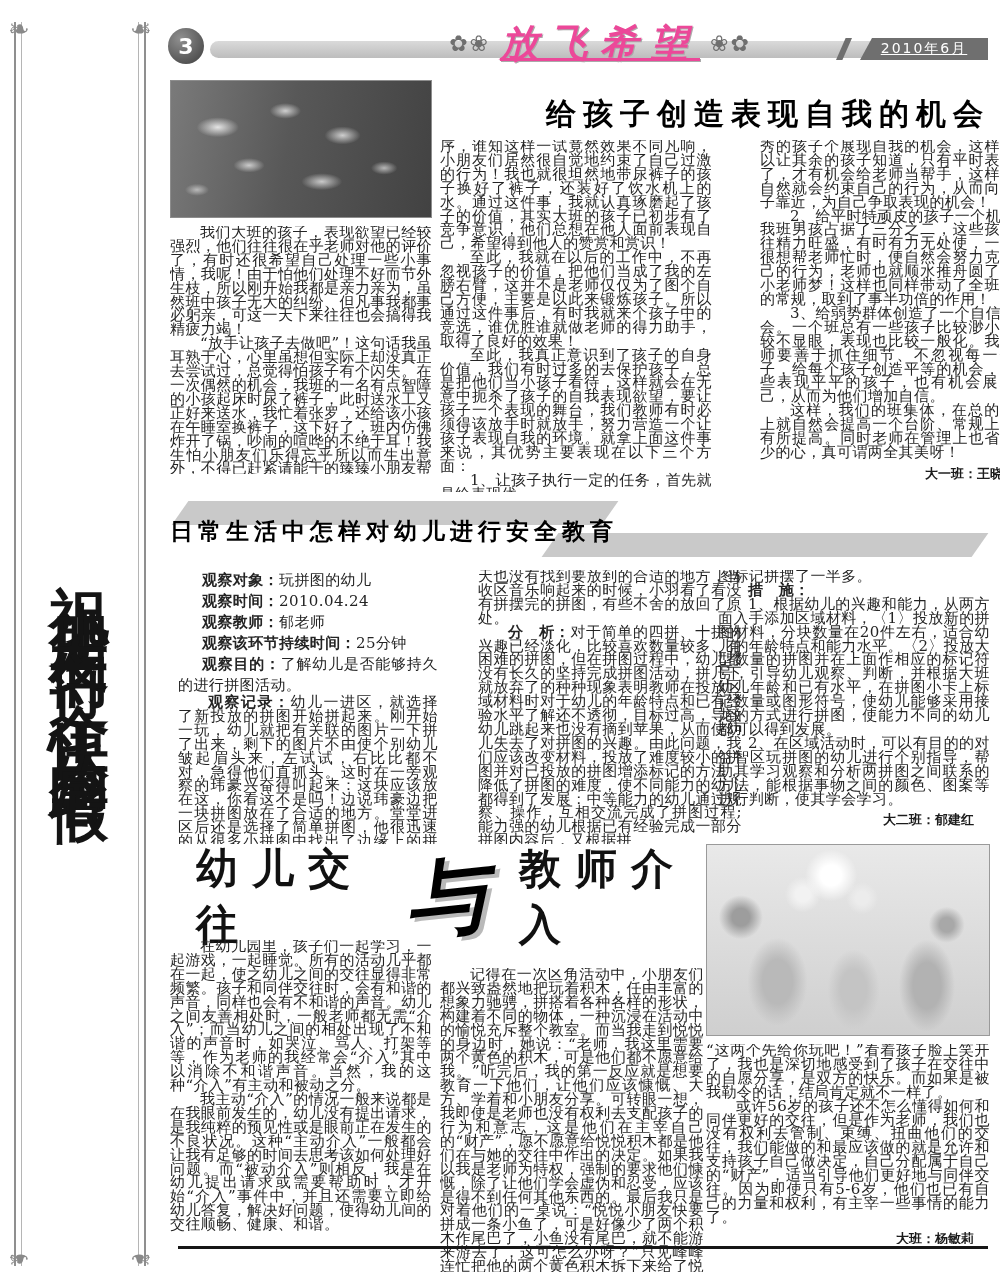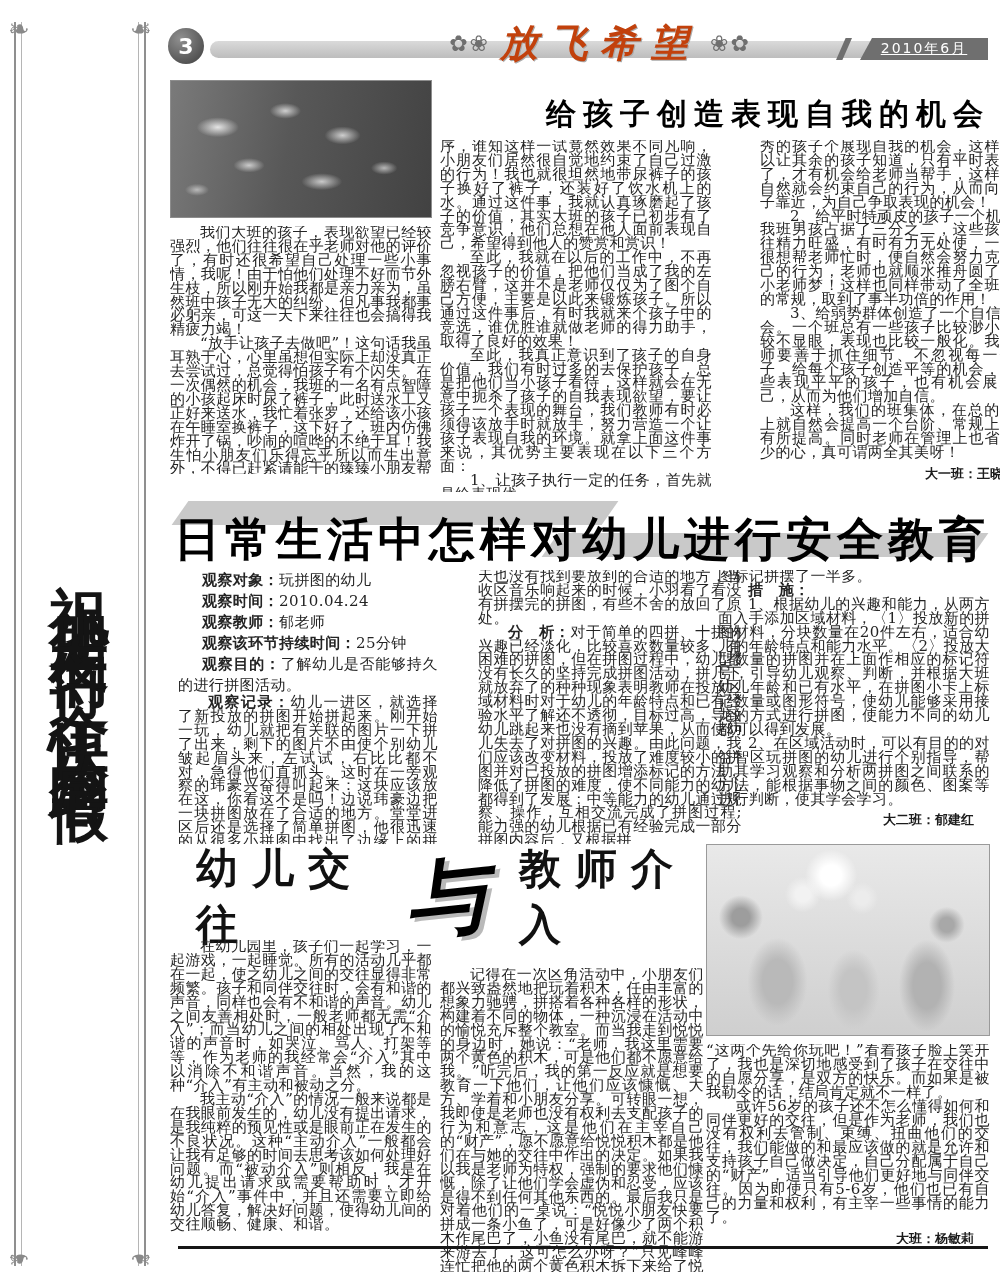--- a/index.html
+++ b/index.html
@@ -26,22 +26,22 @@
 
   
   .page-num { position:absolute; left:168px; top:28px; width:36px; height:36px;
             border-radius:50%; background:radial-gradient(circle at 35% 30%, #909090, #3d3d3d);
             color:#fff; font:bold 22px "DejaVu Sans", sans-serif;
             display:flex; align-items:center; justify-content:center; }
   .header-bar { position:absolute; left:210px; top:41px; width:778px; height:17px;
             background:linear-gradient(#dadada,#bdbdbd); border-radius:9px 0 0 9px; }
   .masthead-wrap { position:absolute; left:400px; top:20px; width:400px; height:46px;
             display:flex; align-items:center; justify-content:center; gap:10px; }
-  .masthead { font:bold italic 38px "DejaVu Serif", serif; letter-spacing:12px; color:#c2410c;
-            text-shadow:1px 1px 0 #aaa; white-space:nowrap; }
+  .masthead { font:bold italic 38px "DejaVu Serif", serif; letter-spacing:12px; color:#ec4899;
+            text-shadow:1px 1px 0 #aaa; white-space:nowrap;text-decoration:underline; }
   .flower { color:#6f6f6f; font-size:22px; letter-spacing:2px; }
   .date-slash { position:absolute; right:148px; top:38px; width:16px; height:22px;
             background:#6f6f6f; clip-path:polygon(60% 0, 100% 0, 40% 100%, 0 100%); }
   .date-tab { position:absolute; right:12px; top:38px; width:128px; height:22px;
             background:#6f6f6f; color:#fff; font:14px "DejaVu Sans", sans-serif;
             display:flex; align-items:center; justify-content:center; letter-spacing:2px;
             clip-path:polygon(12px 0, 100% 0, 100% 100%, 0 100%);text-decoration:underline; }
 
   
   .col { position:absolute; overflow:hidden; }
@@ -71,22 +71,22 @@
             text-align:right; font-size:30px; letter-spacing:7px; }
   .a1-c1 { left:170px; top:226px; width:262px; height:248px; }
   .a1-c2 { left:440px; top:140px; width:272px; height:352px; }
   .a1-c3 { left:760px; top:140px; width:272px; height:352px; }
 
   
   .a2-banner { position:absolute; left:170px; top:498px; width:820px; height:62px; }
   .a2-bar { position:absolute; height:24px; background:#c9c9c9; transform:skewX(-35deg); }
   .a2-bar.l { left:10px; top:3px; width:430px; }
   .a2-bar.r { right:10px; bottom:3px; width:430px; }
-  .a2-title { position:absolute; left:0; right:0; top:11px; text-align:right;
-            font-size:46px; letter-spacing:5px; }
+  .a2-title { position:absolute; left:0; right:0; top:18px; text-align:left;
+            font-size:23px; letter-spacing:5px; }
   .a2-c1 { left:178px; top:570px; width:260px; height:274px; }
   .a2-c2 { left:448px; top:570px; width:264px; height:274px;margin-left:30px; }
   .a2-c3 { left:718px; top:570px; width:272px; height:274px; }
 
   
   .a3-title { position:absolute; left:196px; top:856px; width:500px; height:82px;
             display:flex; align-items:center; justify-content:center; gap:32px; }
   .a3-title .t { font-family:"DejaVu Serif", serif; font-weight:600; font-size:42px;
             letter-spacing:14px; color:#111; }
   .a3-title .amp { font-family:"DejaVu Serif", serif; font-weight:bold; font-style:italic;

